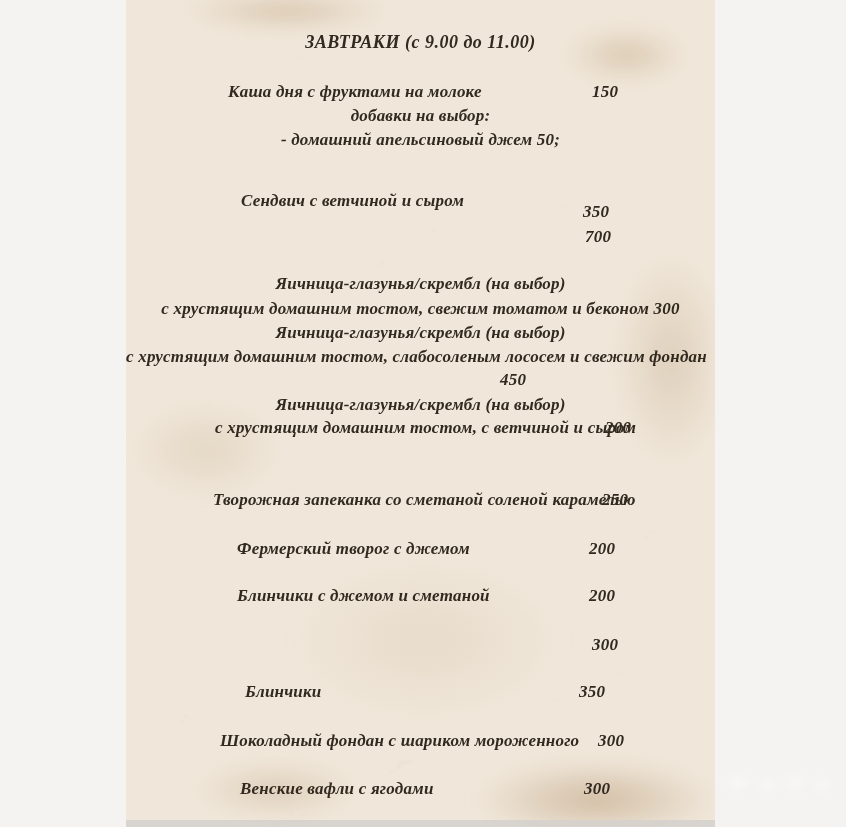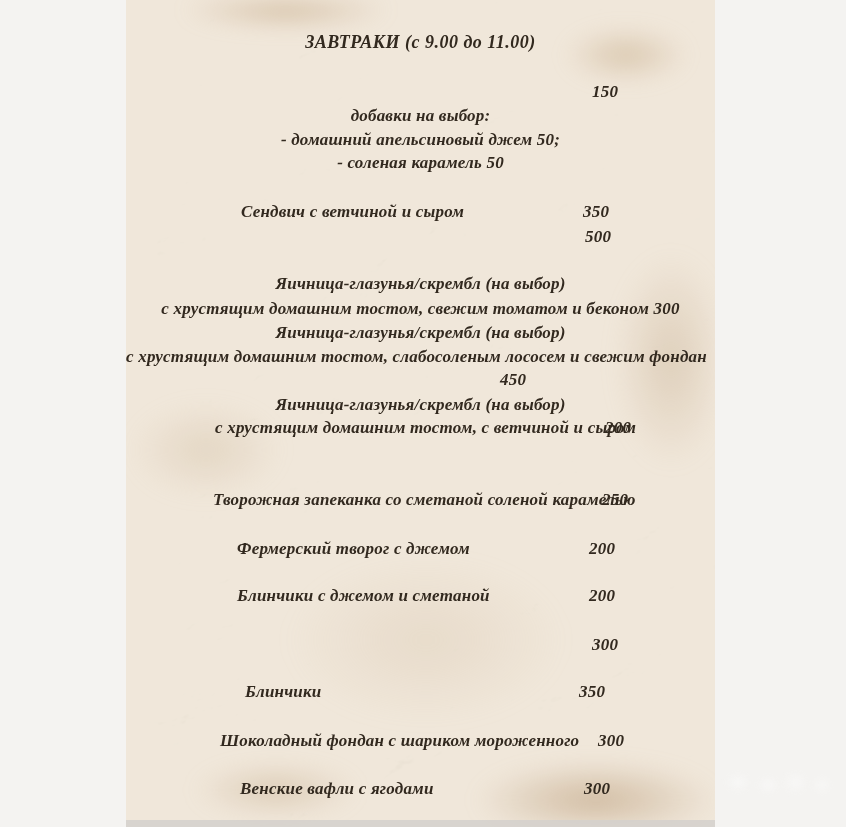--- a/index.html
+++ b/index.html
@@ -104,28 +104,28 @@
   </filter>
 </svg>
 
 <div class="page">
   <div class="paper">
     <div class="paper-texture"></div>
     <div class="paper-stains"></div>
 
     <div class="txt center menu-title" style="top:30px">ЗАВТРАКИ (с 9.00 до 11.00)</div>
 
+    <div class="txt" style="top:80px;left:102px">Каша дня с фруктами на молоке</div>
     <div class="txt" style="top:80px;left:466px">150</div>
     <div class="txt center" style="top:104px">добавки на выбор:</div>
     <div class="txt center" style="top:128px">- домашний апельсиновый джем 50;</div>
-    <div class="txt center" style="top:151px">- соленая карамель 50</div>
 
-    <div class="txt" style="top:200px;left:115px">Сендвич с ветчиной и сыром</div>
+    <div class="txt" style="top:189px;left:115px">Сендвич с ветчиной и сыром</div>
     <div class="txt" style="top:200px;left:457px">350</div>
-    <div class="txt" style="top:225px;left:459px">500</div>
+    <div class="txt" style="top:225px;left:459px">700</div>
 
     <div class="txt center" style="top:272px">Яичница-глазунья/скрембл (на выбор)</div>
     <div class="txt center" style="top:297px">с хрустящим домашним тостом, свежим томатом и беконом 300</div>
     <div class="txt center" style="top:321px">Яичница-глазунья/скрембл (на выбор)</div>
     <div class="txt center" style="top:345px;width:538px">с хрустящим домашним тостом, слабосоленым лососем и свежим фондан</div>
     <div class="txt" style="top:368px;left:374px">450</div>
     <div class="txt center" style="top:393px">Яичница-глазунья/скрембл (на выбор)</div>
     <div class="txt" style="top:416px;left:89px">с хрустящим домашним тостом, с ветчиной и сыром</div>
     <div class="txt" style="top:416px;left:479px">200</div>
 

